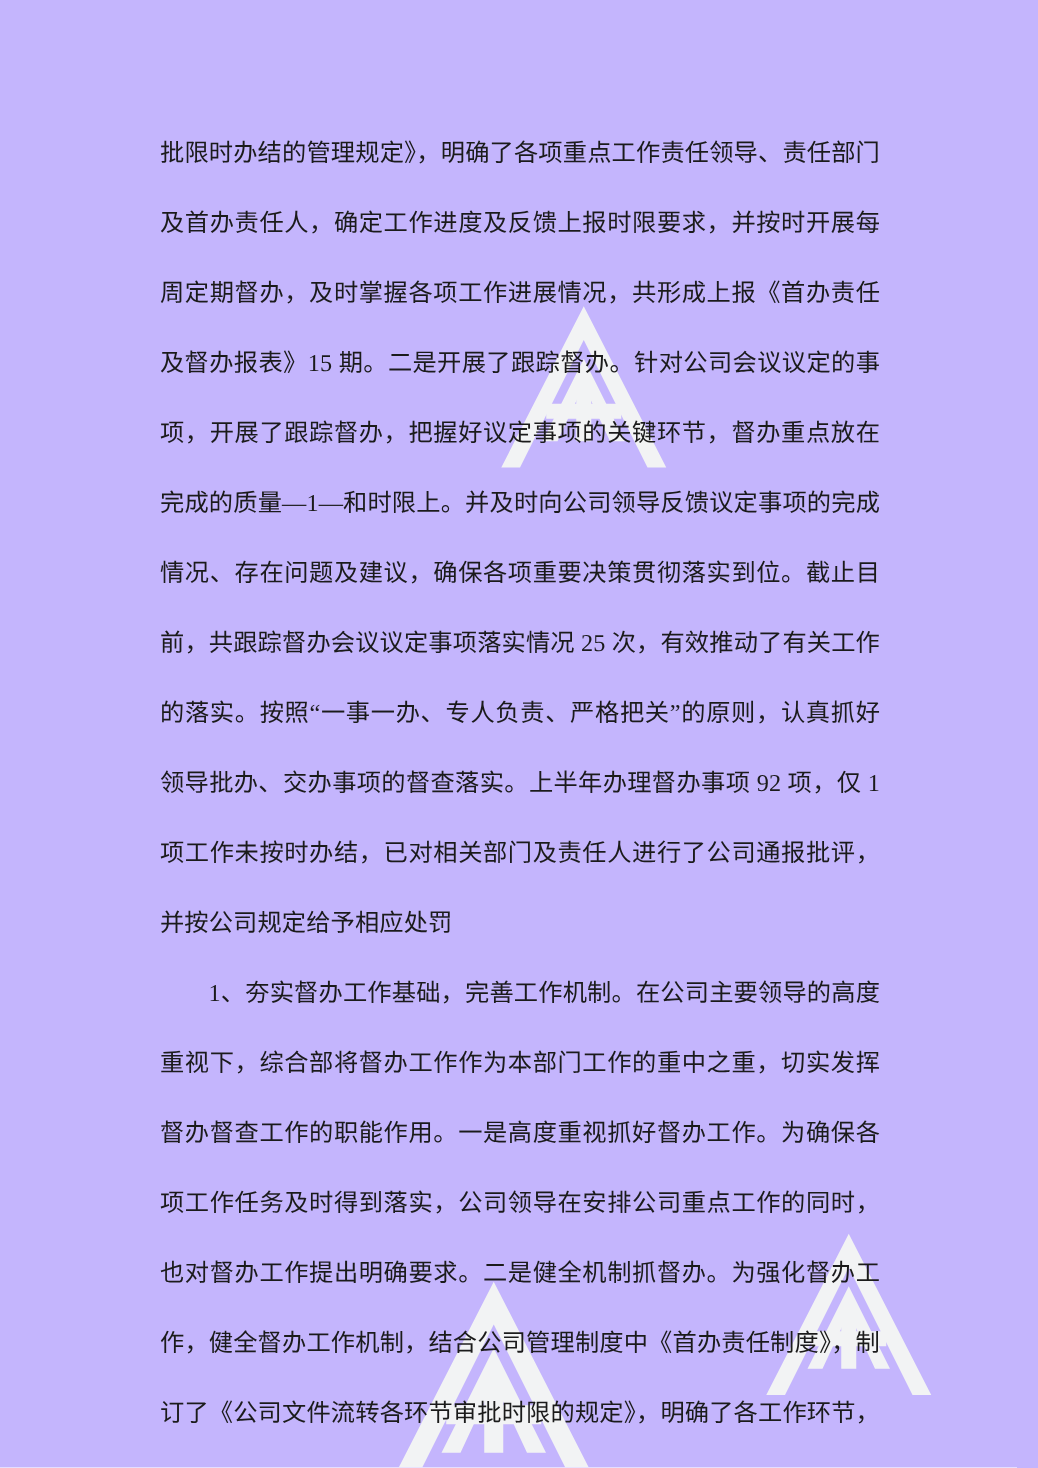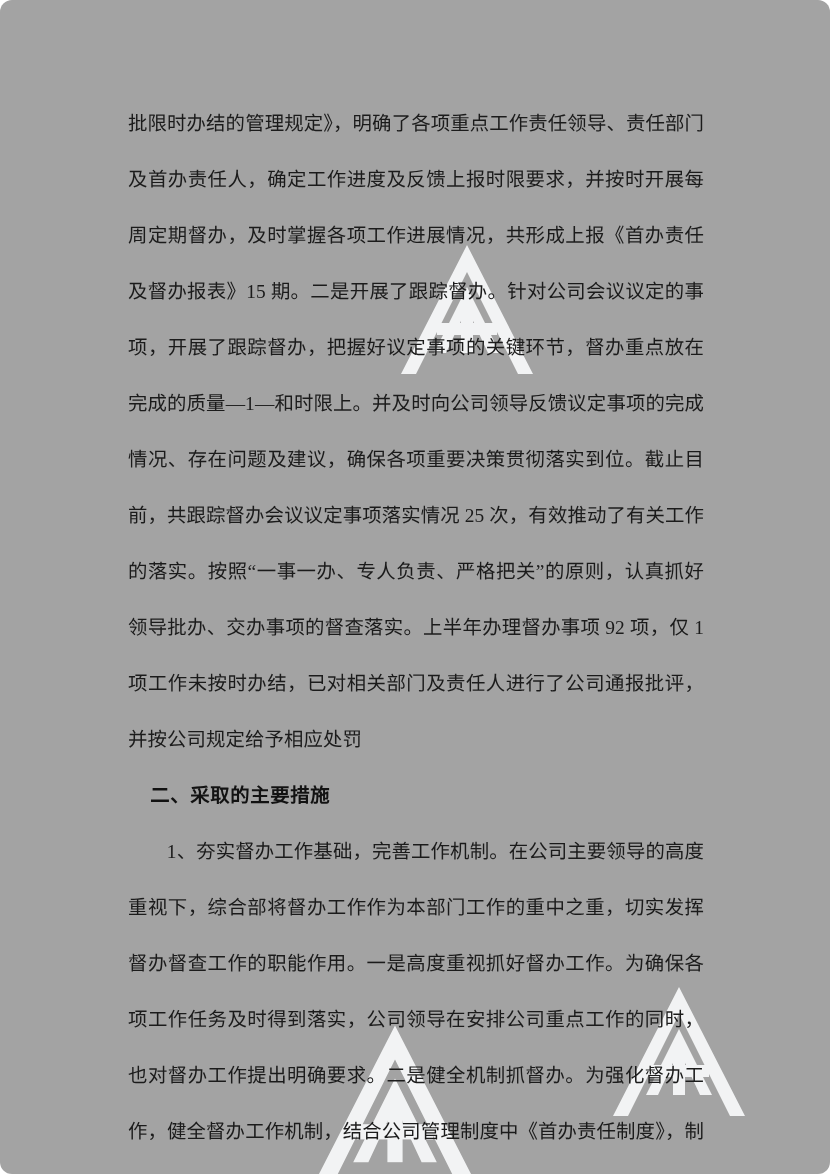--- a/index.html
+++ b/index.html
@@ -10,24 +10,23 @@
   }
 
   body {
     font-family: "Liberation Serif", "DejaVu Serif", serif;
   }
 
   #page {
     position: relative;
     width: 830px;
     height: 1174px;
-    background: #a3a3a3;
+    background: #c4b5fd;
     overflow: hidden;
     box-sizing: border-box;
-    border-radius: 12px;
   }
 
   
   #watermark-layer {
     position: absolute;
     inset: 0;
     pointer-events: none;
     z-index: 0;
     overflow: hidden;
   }
@@ -106,19 +105,18 @@
       <rect x="30" y="58" width="40" height="8"></rect>
       <rect x="46" y="44" width="8" height="34"></rect>
     </svg>
 
   </div>
 
   <div id="doc-body">
 
     <p class="para">批限时办结的管理规定》，明确了各项重点工作责任领导、责任部门及首办责任人，确定工作进度及反馈上报时限要求，并按时开展每周定期督办，及时掌握各项工作进展情况，共形成上报《首办责任及督办报表》15 期。二是开展了跟踪督办。针对公司会议议定的事项，开展了跟踪督办，把握好议定事项的关键环节，督办重点放在完成的质量—1—和时限上。并及时向公司领导反馈议定事项的完成情况、存在问题及建议，确保各项重要决策贯彻落实到位。截止目前，共跟踪督办会议议定事项落实情况 25 次，有效推动了有关工作的落实。按照“一事一办、专人负责、严格把关”的原则，认真抓好领导批办、交办事项的督查落实。上半年办理督办事项 92 项，仅 1 项工作未按时办结，已对相关部门及责任人进行了公司通报批评，并按公司规定给予相应处罚</p>
 
-    <p class="heading">二、采取的主要措施</p>
 
     <p class="para indent">1、夯实督办工作基础，完善工作机制。在公司主要领导的高度重视下，综合部将督办工作作为本部门工作的重中之重，切实发挥督办督查工作的职能作用。一是高度重视抓好督办工作。为确保各项工作任务及时得到落实，公司领导在安排公司重点工作的同时，也对督办工作提出明确要求。二是健全机制抓督办。为强化督办工作，健全督办工作机制，结合公司管理制度中《首办责任制度》，制订了《公司文件流转各环节审批时限的规定》，明确了各工作环节，各部门的责任；通过《公司月度考核办法》解决了督查督办约束力不强的问题。</p>
 
   </div>
 
 </div>
 
 </body></html>

